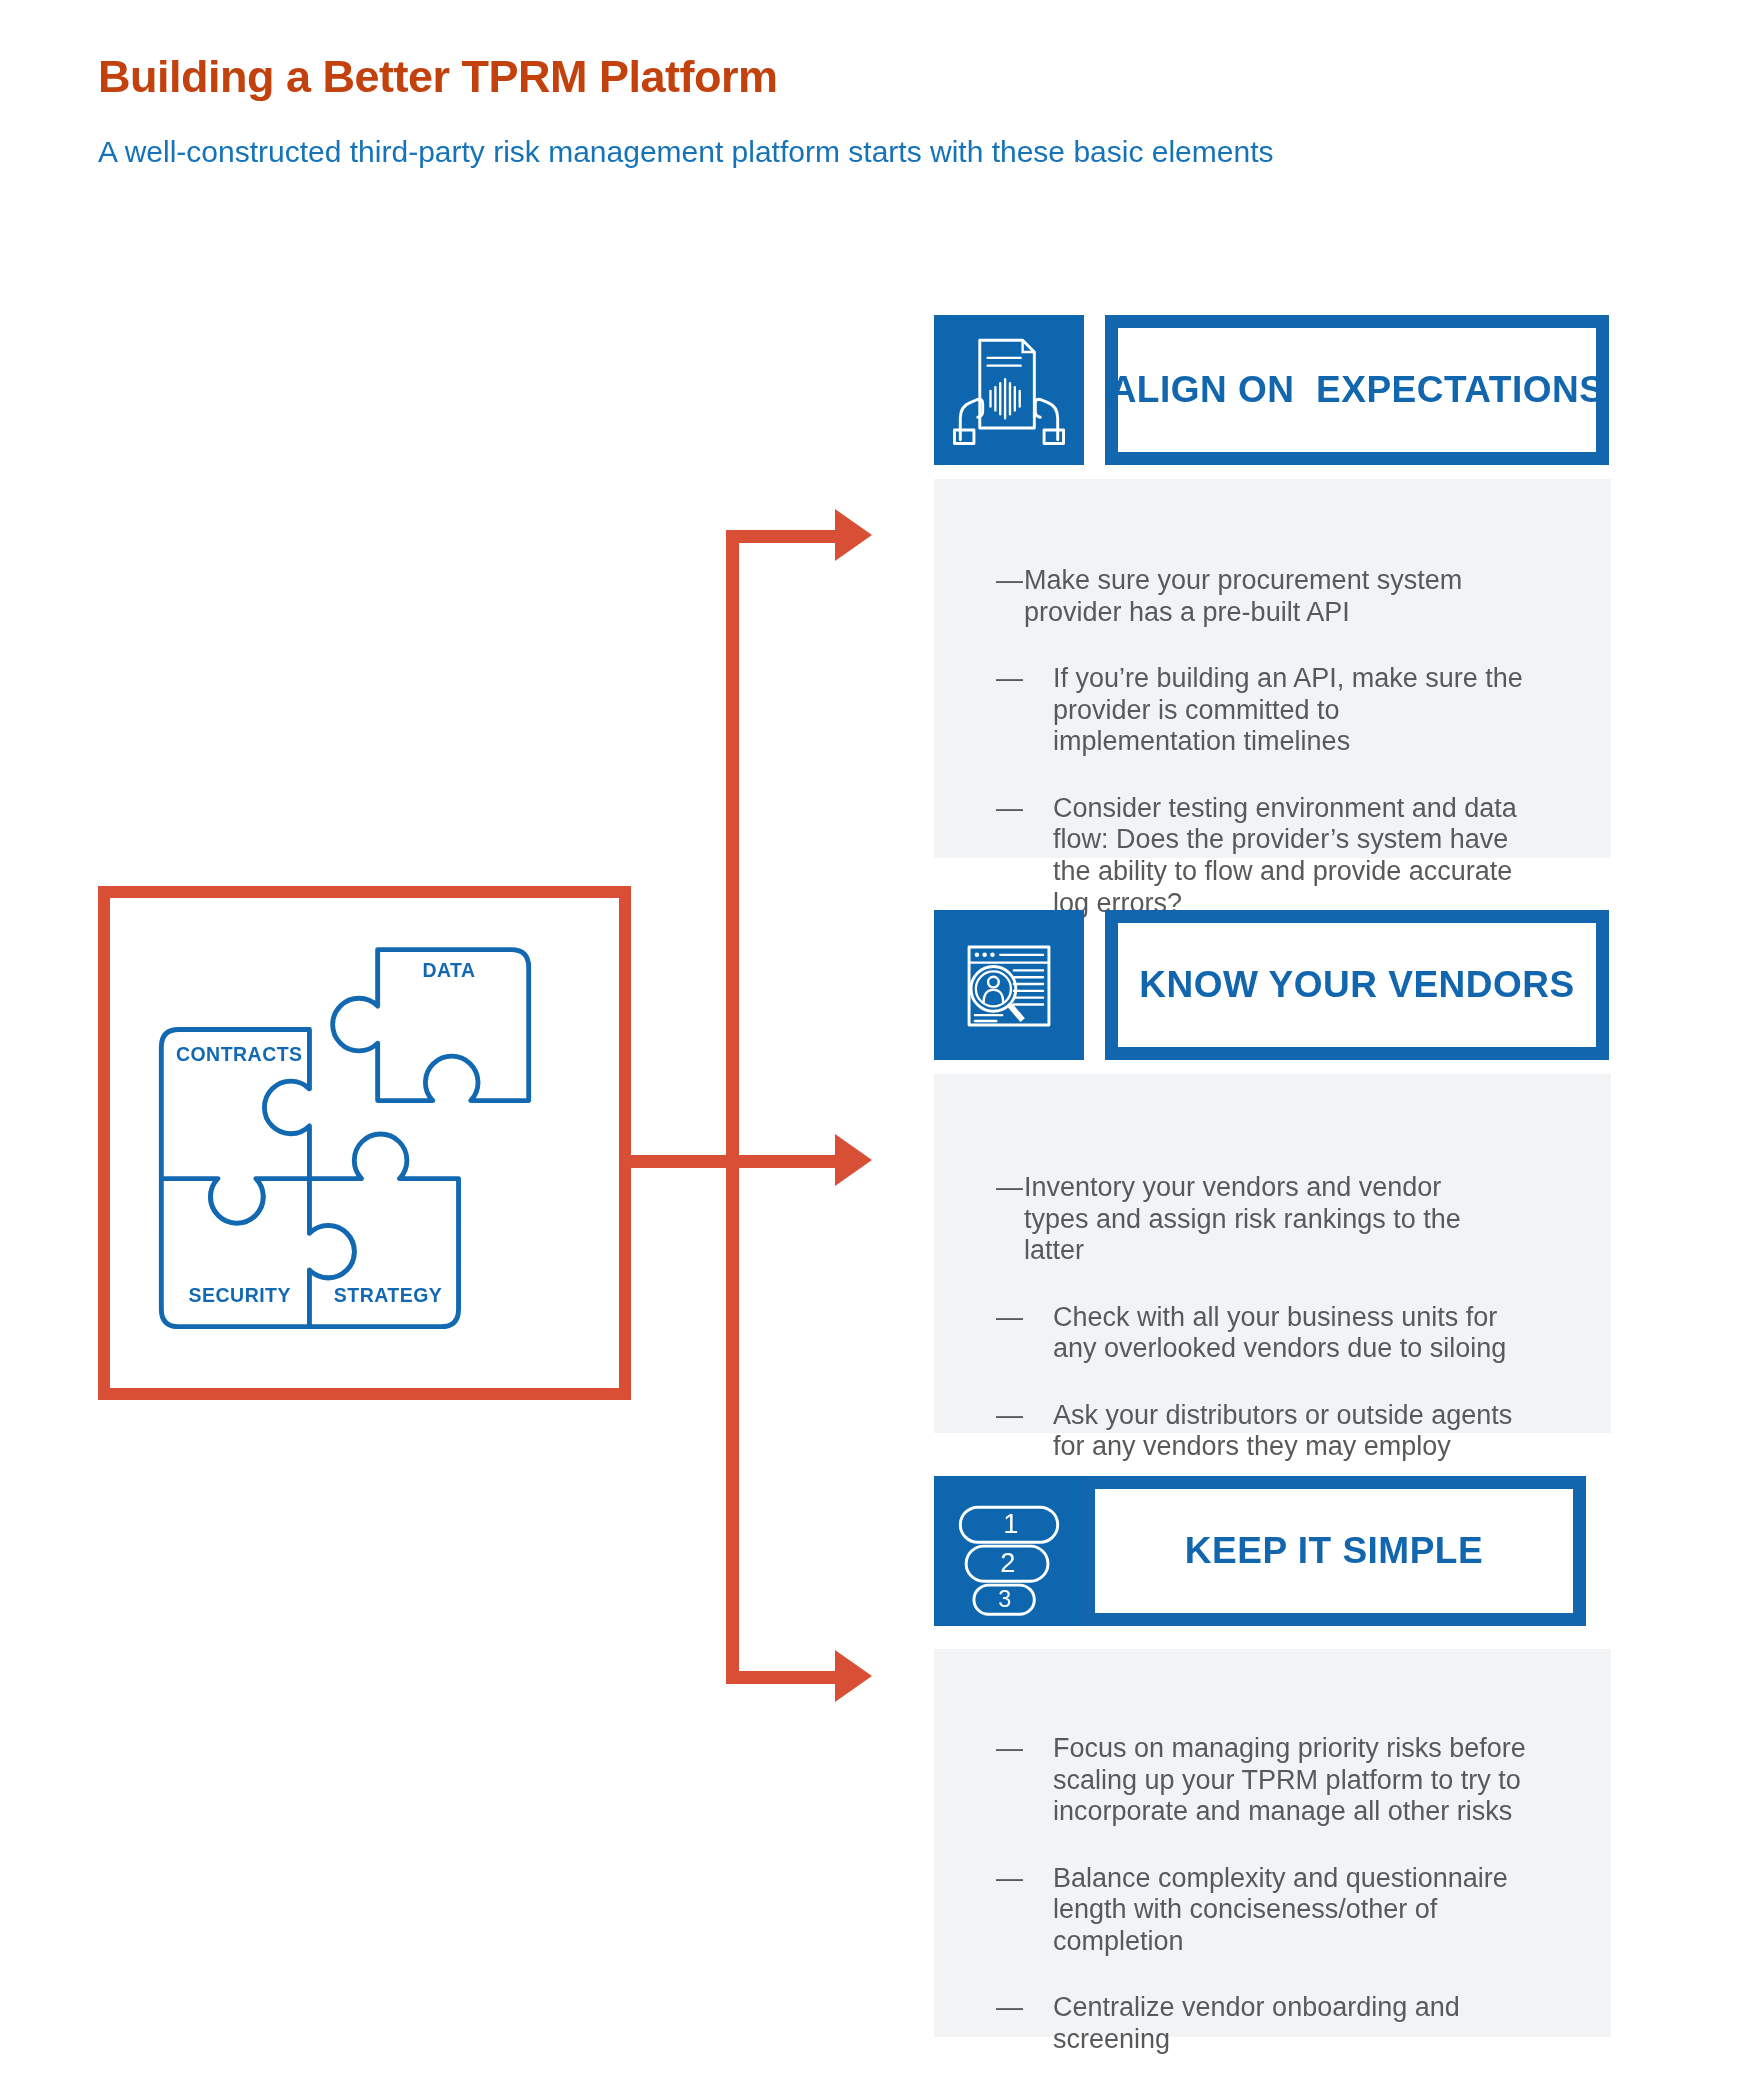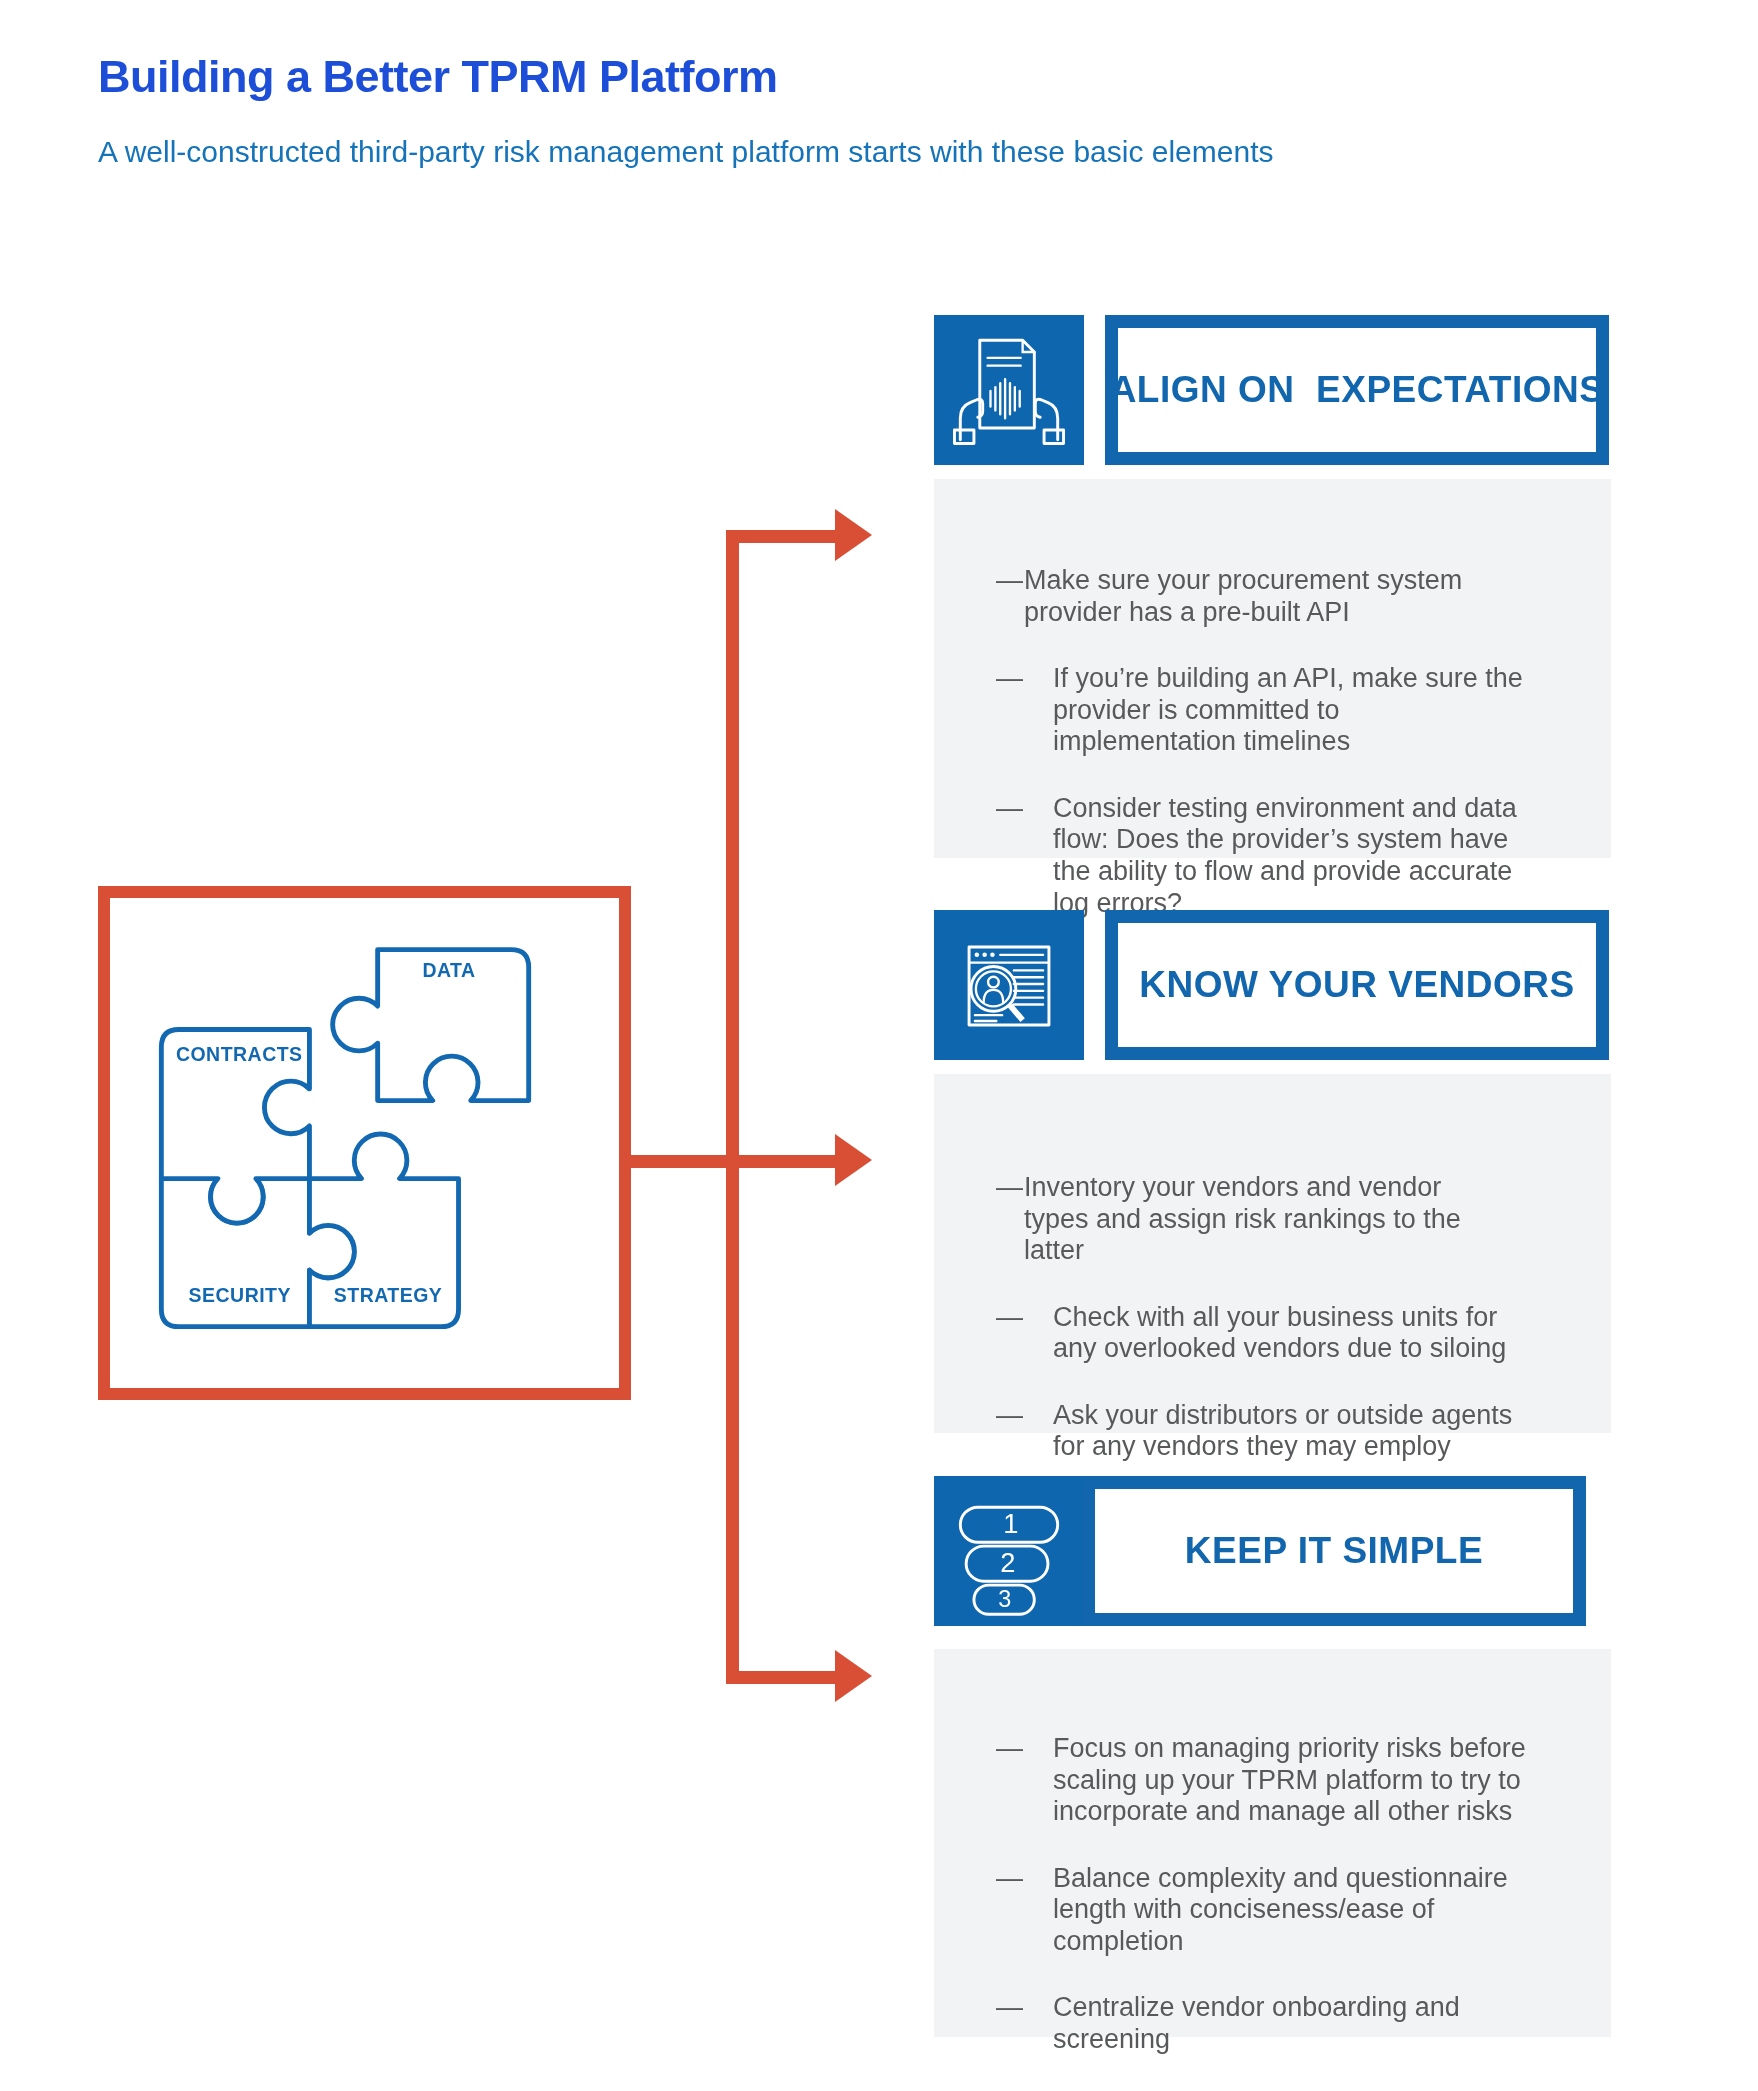--- a/index.html
+++ b/index.html
@@ -2,21 +2,21 @@
 <html><head>
 <meta charset="utf-8">
 <style>
   html,body{margin:0;padding:0;background:#fff;}
   #canvas{
     position:relative;width:1758px;height:2092px;background:#fff;overflow:hidden;
     font-family:"Liberation Sans","DejaVu Sans",sans-serif;
   }
   .abs{position:absolute;}
   
-  #page-title{left:98px;top:51px;font-size:45px;font-weight:700;color:#1d4ed8;letter-spacing:-0.5px;}
+  #page-title{left:98px;top:51px;font-size:45px;font-weight:700;color:#c2410c;letter-spacing:-0.5px;}
   #page-subtitle{left:98px;top:135px;font-size:30px;font-weight:400;color:#1573b9;}
   
   #puzzle-box{left:98px;top:886px;width:533px;height:514px;border:12.7px solid #d94f36;box-sizing:border-box;background:#fff;}
   #puzzle-svg{left:98px;top:886px;width:533px;height:514px;}
   .piece{fill:#ffffff;stroke:#1269b2;stroke-width:5;stroke-linejoin:round;}
   .piece-label{font-family:"Liberation Sans",sans-serif;font-size:20px;font-weight:700;fill:#1269b2;letter-spacing:0.5px;}
   
   .red-line{background:#d94f36;}
   .arrow-head{width:0;height:0;border-top:26px solid transparent;border-bottom:26px solid transparent;border-left:37px solid #d94f36;}
   
@@ -142,21 +142,21 @@
   <div class="abs header-box" style="left:1082px;top:1476px;">
     <span class="header-label">KEEP IT SIMPLE</span>
   </div>
   <div class="abs panel" style="left:934px;top:1649px;height:388px;padding-top:84px;">
     <div class="bullet">
       <span class="dash">—</span>
       <span class="btxt">Focus on managing priority risks before scaling up your TPRM platform to try to incorporate and manage all other risks</span>
     </div>
     <div class="bullet">
       <span class="dash">—</span>
-      <span class="btxt">Balance complexity and questionnaire length with conciseness/ease of completion</span>
+      <span class="btxt">Balance complexity and questionnaire length with conciseness/other of completion</span>
     </div>
     <div class="bullet">
       <span class="dash">—</span>
       <span class="btxt">Centralize vendor onboarding and screening</span>
     </div>
   </div>
 
 </div>
 
 

